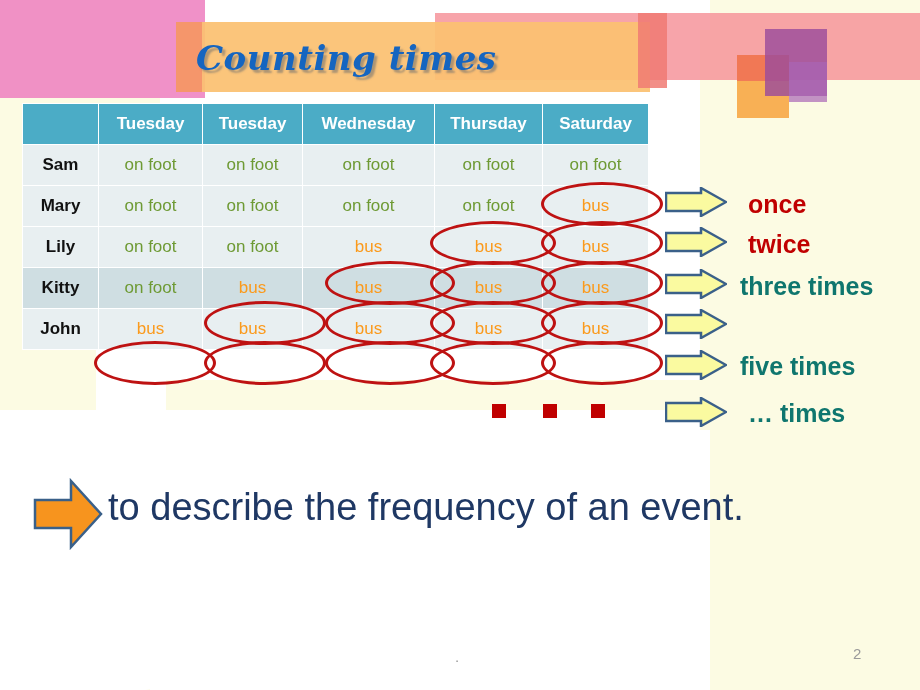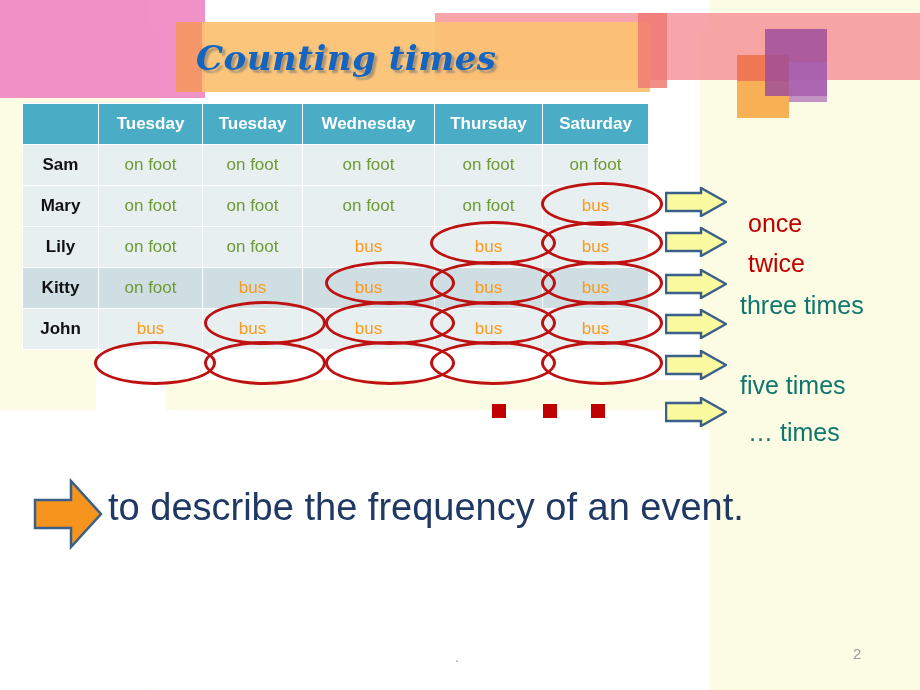--- a/index.html
+++ b/index.html
@@ -202,23 +202,22 @@
   .yarrow {
     position: absolute;
     z-index: 8;
     width: 62px;
     height: 30px;
   }
   .ylabel {
     position: absolute;
     z-index: 8;
     font-family: "Liberation Sans", sans-serif;
-    font-weight: normal;
+    font-weight: bold;
     white-space: nowrap;
-    margin-top: 19px;
   }
   .ylabel.red  { color: #C00000; font-size: 25px; }
   .ylabel.navy { color: #0f766e; font-size: 25px; }
 
   
   .sqbullet {
     position: absolute;
     width: 14px; height: 14px;
     background: #C00000;
     z-index: 8;

